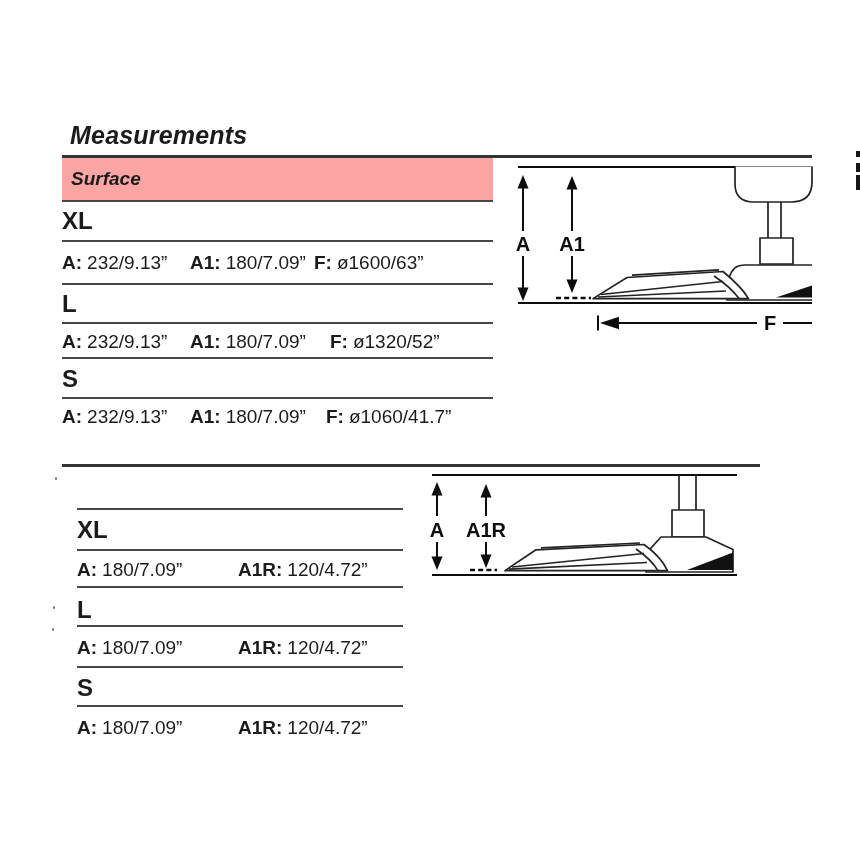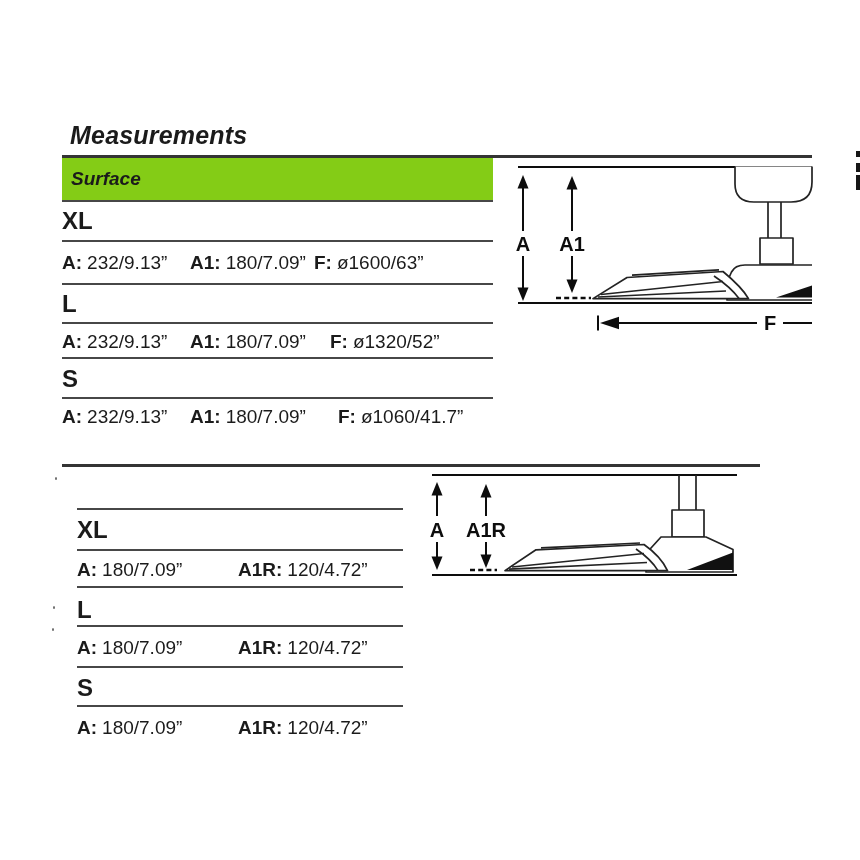--- a/index.html
+++ b/index.html
@@ -5,21 +5,21 @@
   * { margin:0; padding:0; box-sizing:border-box; }
   html,body { background:#ffffff; }
   body {
     width:860px; height:860px; position:relative; overflow:hidden;
     font-family:"Liberation Sans", sans-serif; color:#1b1b1b;
   }
   .canvas { position:absolute; left:0; top:0; width:860px; height:860px; background:#fff; }
   .hline { position:absolute; height:2px; background:#474747; }
   .hline.strong { height:3px; background:#343434; }
   .title { position:absolute; left:70px; top:121px; font-size:25px; font-weight:bold; font-style:italic; letter-spacing:.2px; }
-  .thead { position:absolute; background:#84cc16; display:flex; align-items:center; }
+  .thead { position:absolute; background:#fca5a5; display:flex; align-items:center; }
   .thead-text { font-size:19px; font-weight:bold; font-style:italic; }
   .size { position:absolute; font-size:24px; font-weight:bold; line-height:30px;text-align:center; }
   .specs { position:absolute; font-size:19px; line-height:26px; height:26px; white-space:nowrap; }
   .spec { position:absolute; top:0; white-space:nowrap; }
   .sl { font-weight:bold; margin-right:5px; }
   .sv { font-weight:normal; }
   svg { position:absolute; overflow:hidden; }
   .dln  { stroke:#232323; stroke-width:1.7; fill:none; stroke-linejoin:round; }
   .dfill{ stroke:#232323; stroke-width:1.7; fill:#ffffff; stroke-linejoin:round; }
   .dim  { stroke:#0d0d0d; stroke-width:2; fill:none; }
@@ -58,21 +58,21 @@
     <span class="spec" style="left:128px;"><b class="sl">A1:</b><span class="sv">180/7.09”</span></span>
     <span class="spec" style="left:268px;"><b class="sl">F:</b><span class="sv">ø1320/52”</span></span>
   </div>
   <div class="hline" style="left:62px; top:357px; width:431px;"></div>
 
   <div class="size" style="left:62px; top:364px;">S</div>
   <div class="hline" style="left:62px; top:397px; width:431px;"></div>
   <div class="specs" style="left:62px; top:404px; width:440px;">
     <span class="spec" style="left:0;"><b class="sl">A:</b><span class="sv">232/9.13”</span></span>
     <span class="spec" style="left:128px;"><b class="sl">A1:</b><span class="sv">180/7.09”</span></span>
-    <span class="spec" style="left:276px;"><b class="sl">F:</b><span class="sv">ø1060/41.7”</span></span>
+    <span class="spec" style="left:264px;"><b class="sl">F:</b><span class="sv">ø1060/41.7”</span></span>
   </div>
 
   <svg style="left:515px; top:160px;" width="300" height="175" viewBox="515 160 300 175">
     <line class="dim" x1="518" y1="167" x2="812" y2="167" stroke-width="2.2"></line>
     <g>
       <polygon class="dimh" points="523,175 517.5,188.5 528.5,188.5"></polygon>
       <line class="dim" x1="523" y1="187" x2="523" y2="231"></line>
       <text class="dim-label" text-anchor="middle" x="523" y="251">A</text>
       <line class="dim" x1="523" y1="256" x2="523" y2="289"></line>
       <polygon class="dimh" points="523,301 517.5,287.5 528.5,287.5"></polygon>

